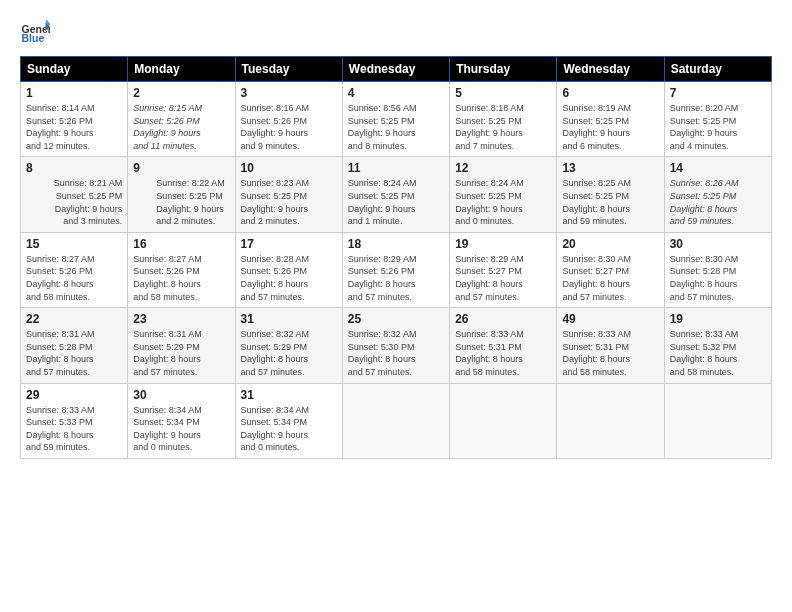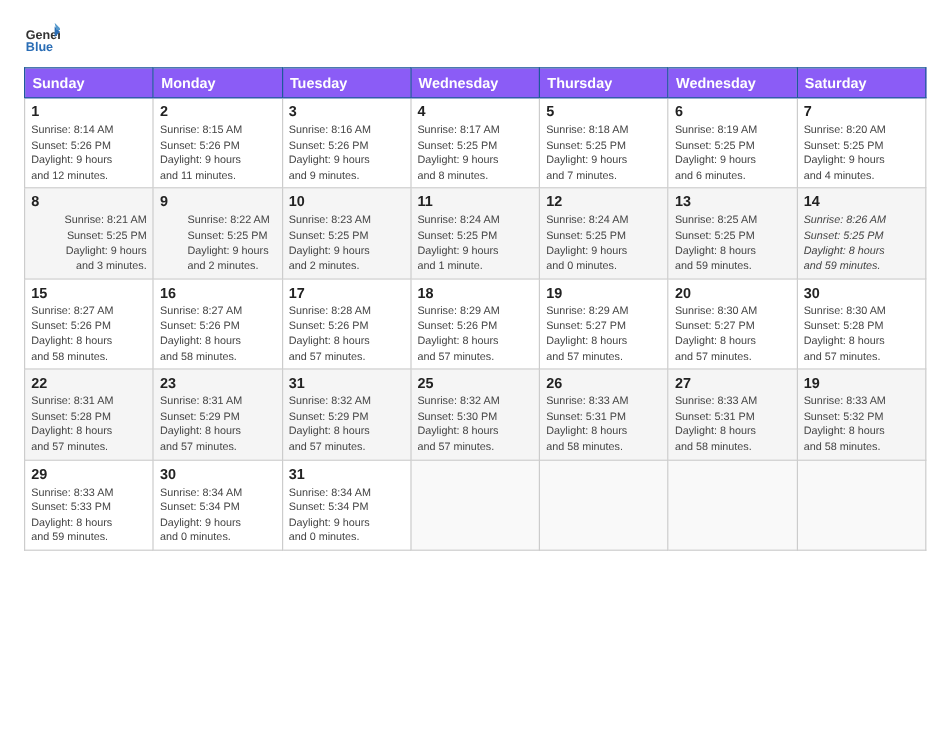--- a/index.html
+++ b/index.html
@@ -42,21 +42,21 @@
     .subtitle {
       font-size: 14px;
       color: #555;
     }
     .calendar {
       width: 100%;
       border-collapse: collapse;
       font-size: 10px;
     }
     .calendar thead th {
-      background: #8b5cf6;
+      background: #000000;
       color: #fff;
       padding: 5px 6px;
       text-align: left;
       font-size: 12px;
       font-weight: bold;
       border: 1px solid #1e5a9a;
     }
     .calendar tbody td {
       border: 1px solid #ccc;
       vertical-align: top;
@@ -123,35 +123,35 @@
     <tr>
           <td>
             <span class="day-num">1</span>
             <div class="day-info" style="white-space: pre-line;">Sunrise: 8:14 AM
 Sunset: 5:26 PM
 Daylight: 9 hours
 and 12 minutes.</div>
           </td>
           <td>
             <span class="day-num">2</span>
-            <div class="day-info" style="white-space: pre-line;">Sunrise: 8:15 AM
+            <div class="day-info" style="white-space: pre-line; font-style: italic;">Sunrise: 8:15 AM
 Sunset: 5:26 PM
 Daylight: 9 hours
 and 11 minutes.</div>
           </td>
           <td>
             <span class="day-num">3</span>
             <div class="day-info" style="white-space: pre-line;">Sunrise: 8:16 AM
 Sunset: 5:26 PM
 Daylight: 9 hours
 and 9 minutes.</div>
           </td>
           <td>
             <span class="day-num">4</span>
-            <div class="day-info" style="white-space: pre-line;">Sunrise: 8:17 AM
+            <div class="day-info" style="white-space: pre-line;">Sunrise: 8:56 AM
 Sunset: 5:25 PM
 Daylight: 9 hours
 and 8 minutes.</div>
           </td>
           <td>
             <span class="day-num">5</span>
             <div class="day-info" style="white-space: pre-line;">Sunrise: 8:18 AM
 Sunset: 5:25 PM
 Daylight: 9 hours
 and 7 minutes.</div>
@@ -303,21 +303,21 @@
 and 57 minutes.</div>
           </td>
           <td>
             <span class="day-num">26</span>
             <div class="day-info" style="white-space: pre-line;">Sunrise: 8:33 AM
 Sunset: 5:31 PM
 Daylight: 8 hours
 and 58 minutes.</div>
           </td>
           <td>
-            <span class="day-num">27</span>
+            <span class="day-num">49</span>
             <div class="day-info" style="white-space: pre-line;">Sunrise: 8:33 AM
 Sunset: 5:31 PM
 Daylight: 8 hours
 and 58 minutes.</div>
           </td>
           <td>
             <span class="day-num">19</span>
             <div class="day-info" style="white-space: pre-line;">Sunrise: 8:33 AM
 Sunset: 5:32 PM
 Daylight: 8 hours

